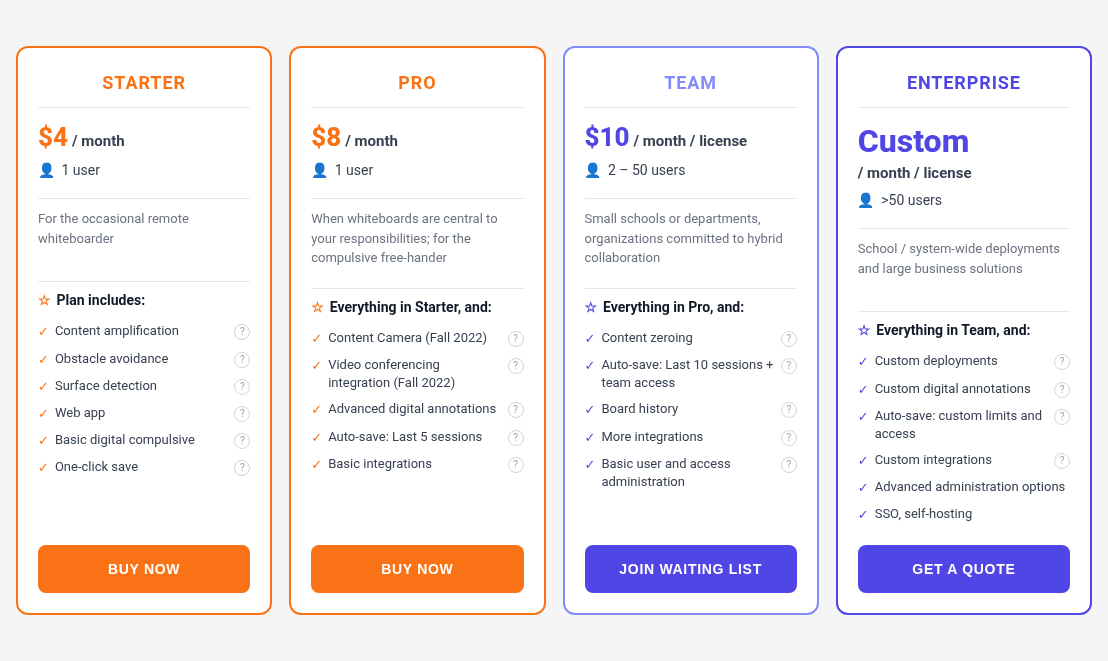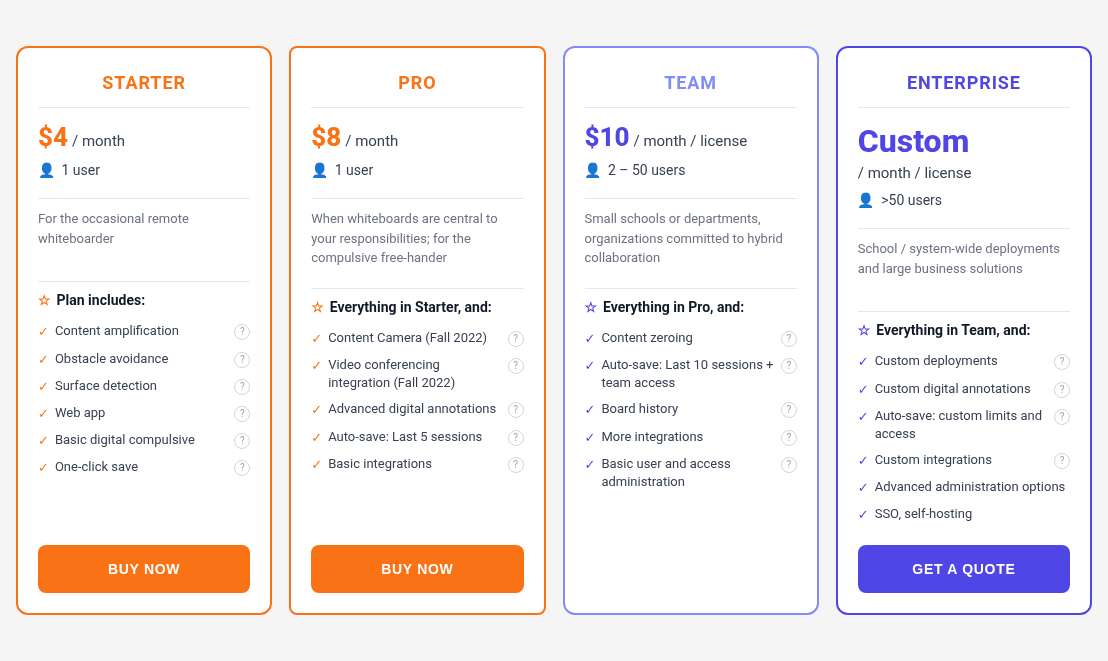--- a/index.html
+++ b/index.html
@@ -22,21 +22,21 @@
     .plan-card {
       background: #fff;
       border-radius: 12px;
       padding: 24px 20px 20px;
       display: flex;
       flex-direction: column;
       position: relative;
       border: 2px solid transparent;
     }
     .plan-card.starter { border-color: #f97316; }
-    .plan-card.pro { border-color: #f97316; border-radius: 8px; }
+    .plan-card.pro { border-color: #f97316; }
     .plan-card.team { border-color: #818cf8; }
     .plan-card.enterprise { border-color: #4f46e5; }
 
     .plan-title {
       text-align: center;
       font-size: 18px;
       font-weight: 700;
       letter-spacing: 0.05em;
       margin-bottom: 14px;
     }
@@ -58,21 +58,21 @@
     }
     .price-amount {
       font-size: 26px;
       font-weight: 800;
       color: #f97316;
     }
     .team .price-amount, .enterprise .price-amount { color: #4f46e5; }
     .price-suffix {
       font-size: 15px;
       color: #374151;
-      font-weight: 400;
+      font-weight: 700;
     }
     .enterprise .price-amount { color: #4f46e5; font-size: 32px; }
 
     .users-row {
       display: flex;
       align-items: center;
       gap: 6px;
       font-size: 14px;
       color: #374151;
       margin-bottom: 10px;
@@ -351,20 +351,21 @@
 
         <li class="feature-item">
           <div class="feature-left">
             <span style="color:#4f46e5; margin-top:1px; flex-shrink:0;">✓</span>
             <span>Basic user and access administration</span>
           </div>
           <div class="help-icon" style="color:#9ca3af; font-size:10px;">?</div>
         </li>
 
     </ul>
+    <button class="cta-button cta-purple">JOIN WAITING LIST</button>
   </div>
     <div class="plan-card enterprise">
     <div class="plan-title">ENTERPRISE</div>
     <div class="divider"></div>
     <div class="price-row">
       <span class="price-amount" style="color:#4f46e5">Custom</span>
       <span class="price-suffix">/ month / license</span>
     </div>
     <div class="users-row">
       <span style="color:#4f46e5">👤</span>

